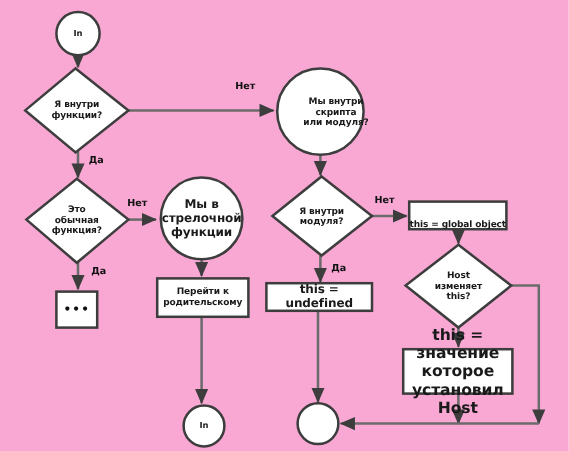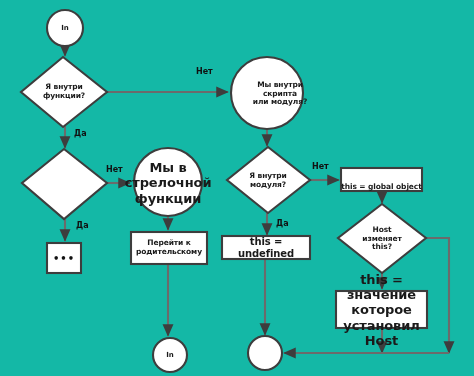--- a/index.html
+++ b/index.html
@@ -8,21 +8,21 @@
     padding: 0;
     background: #ffffff;
   }
   body {
     font-family: "DejaVu Sans", "Liberation Sans", sans-serif;
   }
   #diagram-root {
     position: relative;
     width: 474px;
     height: 376px;
-    background: #14b8a6;
+    background: #f9a8d4;
     overflow: hidden;
   }
   #diagram-svg {
     position: absolute;
     left: 0;
     top: 0;
     width: 474px;
     height: 376px;
   }
   .node-label {
@@ -122,22 +122,25 @@
 
   <div class="node-label" style="left:45px; top:14px; width:40px; height:28px; font-size:7px;">In</div>
 
   <div class="node-label" style="left:24px; top:78px; width:80px; height:28px; font-size:7.5px;">Я внутри
 функции?</div>
 
   <div class="node-label" style="left:230px; top:74px; width:74px; height:40px; font-size:7.5px;margin-left:13px;">Мы внутри
 скрипта
 или модуля?</div>
 
+  <div class="node-label" style="left:26px; top:164px; width:76px; height:40px; font-size:7.5px;">Это
+обычная
+функция?</div>
 
-  <div class="node-label" style="left:134px; top:162px; width:68px; height:42px; font-size:13px;">Мы в
+  <div class="node-label" style="left:134px; top:162px; width:68px; height:42px; font-size:10px;">Мы в
 стрелочной
 функции</div>
 
   <div class="dots-label" style="left:47px; top:243px; width:34px; height:30px; font-size:10px;">•••</div>
 
   <div class="node-label" style="left:131px; top:234px; width:76px; height:28px; font-size:7.5px;border-radius:11px;">Перейти к
 родительскому</div>
 
   <div class="node-label" style="left:150px; top:341px; width:40px; height:28px; font-size:7px;">In</div>
 

